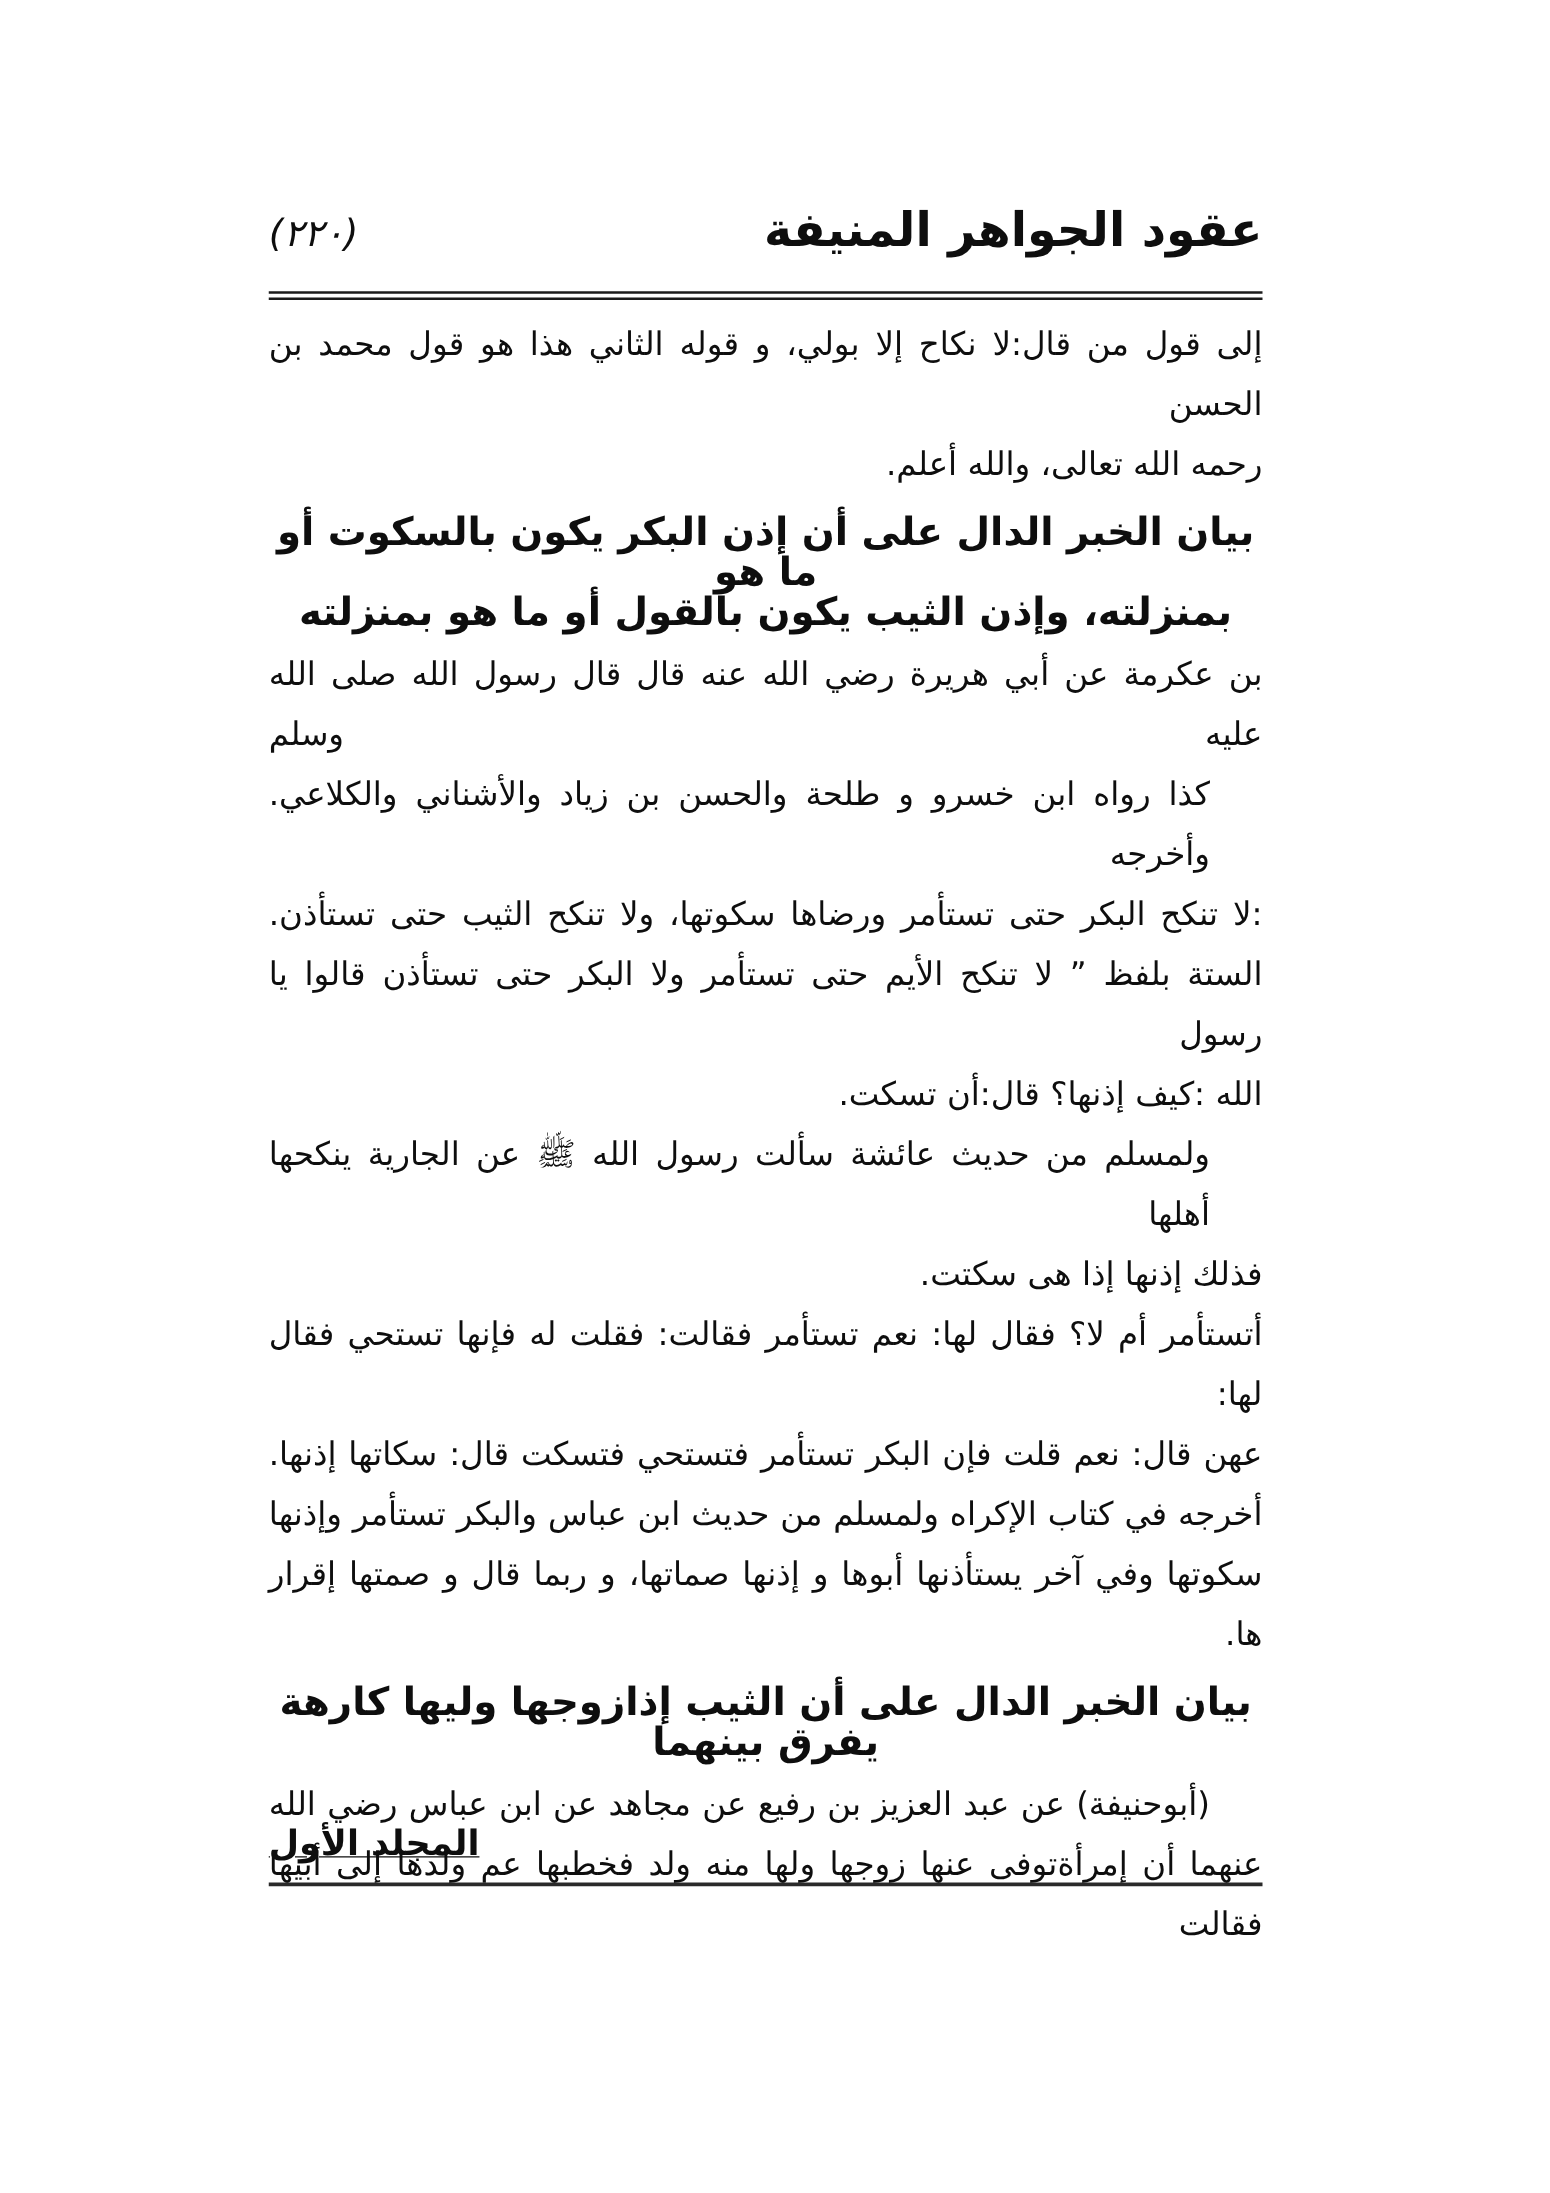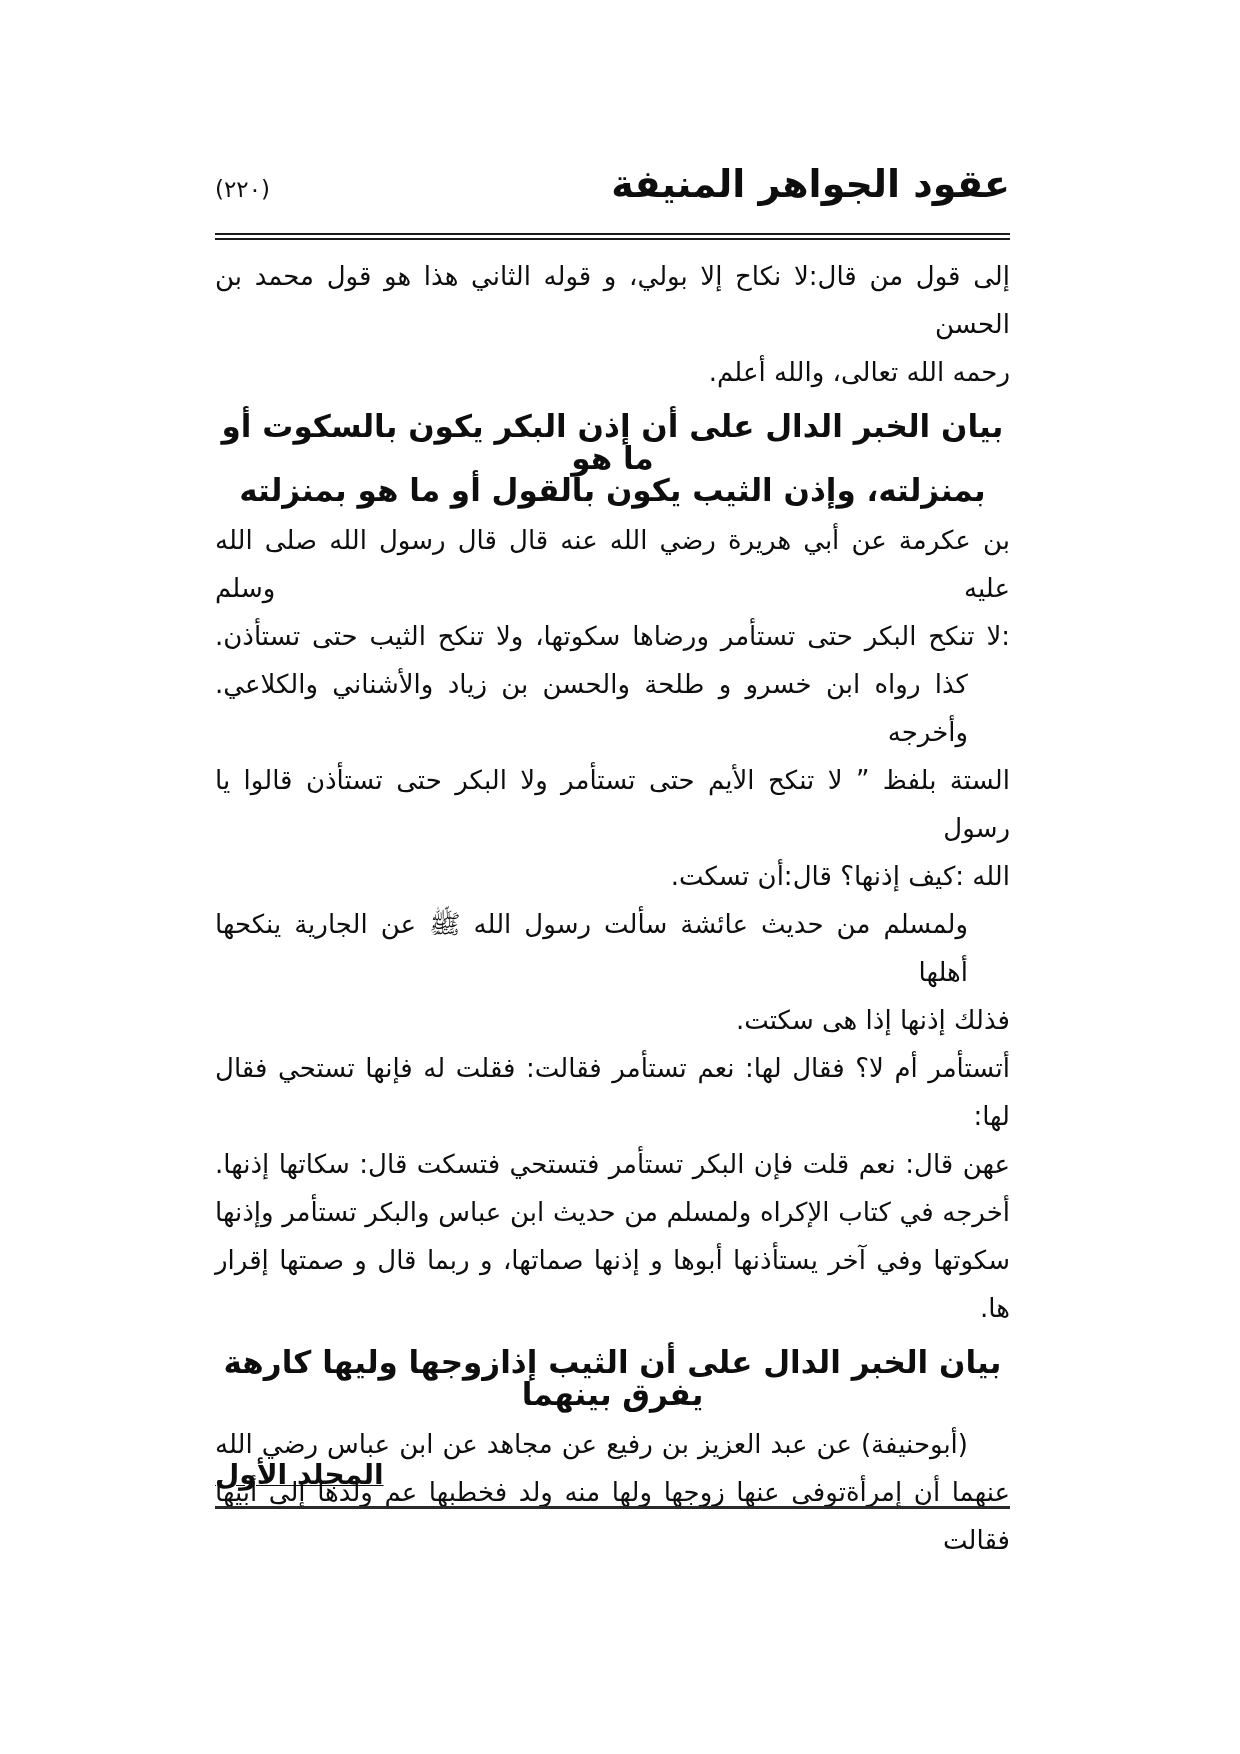--- a/index.html
+++ b/index.html
@@ -26,23 +26,24 @@
     display: flex;
     justify-content: space-between;
     align-items: baseline;
   }
   .book-title {
     font-size: 38px;
     font-weight: bold;
     letter-spacing: 0.5px;
   }
   .page-number {
-    font-size: 23px;
+    font-size: 30px;
     font-weight: normal;
     direction: ltr;
+    font-style: italic;
   }
   .header-rule {
     position: absolute;
     top: 233px;
     right: 230px;
     width: 795px;
     height: 3px;
     border-top: 2.5px solid #1c1c1c;
     border-bottom: 2px solid #1c1c1c;
   }
@@ -112,22 +113,22 @@
   <div class="page-body">
     <div class="ln">إلى قول من قال:لا نكاح إلا بولي، و قوله الثاني هذا هو قول محمد بن الحسن</div>
     <div class="ln end">رحمه الله تعالى، والله أعلم.</div>
 
     <div class="heading">
       <div class="hln">بيان الخبر الدال على أن إذن البكر يكون بالسكوت أو ما هو</div>
       <div class="hln">بمنزلته، وإذن الثيب يكون بالقول أو ما هو بمنزلته</div>
     </div>
 
     <div class="ln">بن عكرمة عن أبي هريرة رضي الله عنه قال قال رسول الله صلى الله عليه وسلم</div>
+    <div class="ln ind">كذا رواه ابن خسرو و طلحة والحسن بن زياد والأشناني والكلاعي. وأخرجه</div>
     <div class="ln">:لا تنكح البكر حتى تستأمر ورضاها سكوتها، ولا تنكح الثيب حتى تستأذن.</div>
-    <div class="ln ind">كذا رواه ابن خسرو و طلحة والحسن بن زياد والأشناني والكلاعي. وأخرجه</div>
     <div class="ln">الستة بلفظ ” لا تنكح الأيم حتى تستأمر ولا البكر حتى تستأذن قالوا يا رسول</div>
     <div class="ln end">الله :كيف إذنها؟ قال:أن تسكت.</div>
     <div class="ln ind">ولمسلم من حديث عائشة سألت رسول الله ﷺ عن الجارية ينكحها أهلها</div>
     <div class="ln end">فذلك إذنها إذا هى سكتت.</div>
     <div class="ln">أتستأمر أم لا؟ فقال لها: نعم تستأمر فقالت: فقلت له فإنها تستحي فقال لها:</div>
     <div class="ln">عهن قال: نعم قلت فإن البكر تستأمر فتستحي فتسكت قال: سكاتها إذنها.</div>
     <div class="ln">أخرجه في كتاب الإكراه ولمسلم من حديث ابن عباس والبكر تستأمر وإذنها</div>
     <div class="ln">سكوتها وفي آخر يستأذنها أبوها و إذنها صماتها، و ربما قال و صمتها إقرار ها.</div>
 
     <div class="heading">

